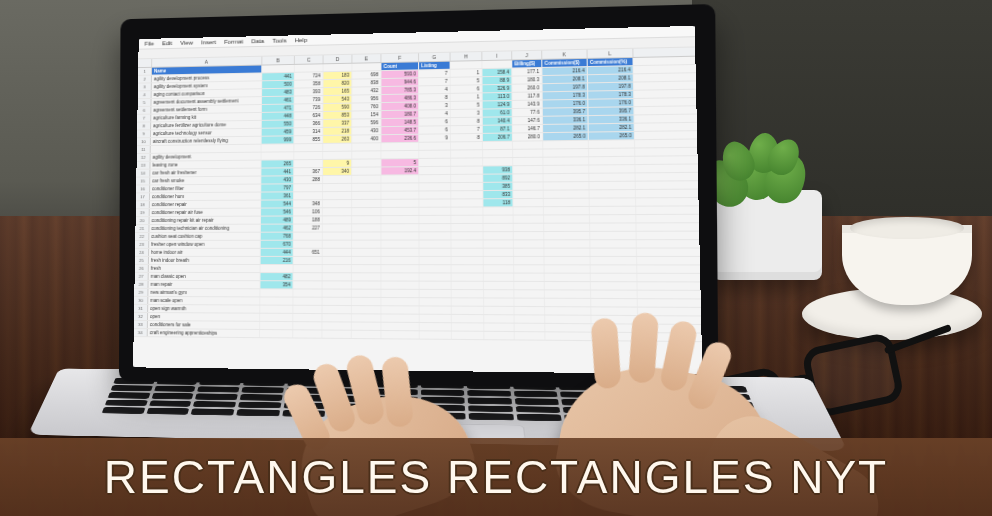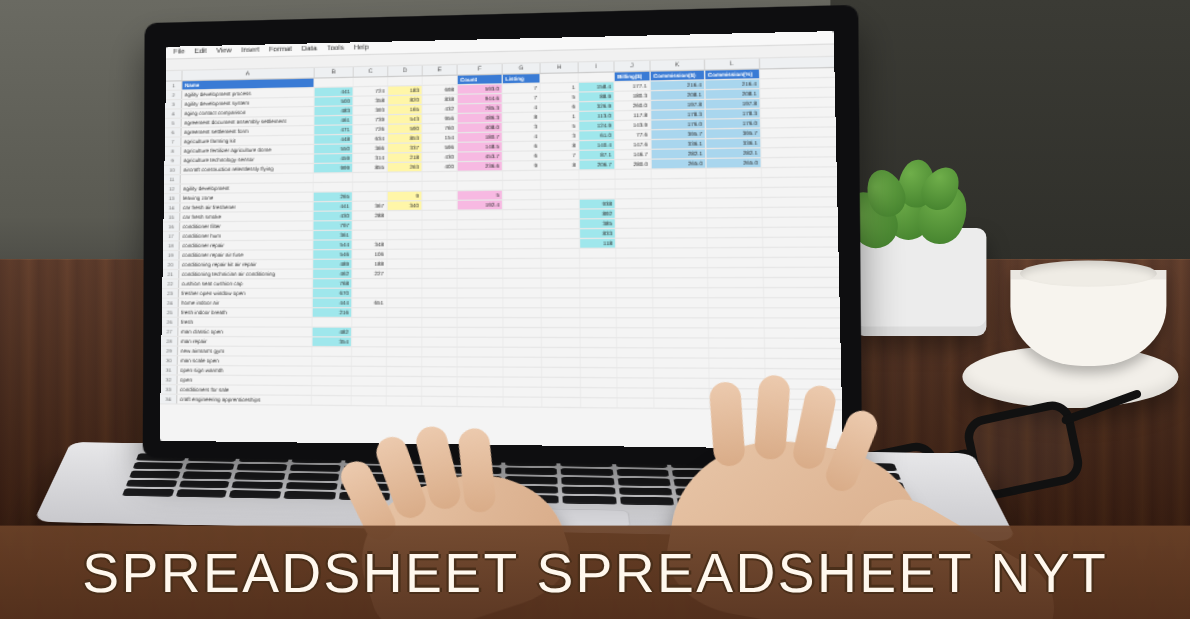--- a/index.html
+++ b/index.html
@@ -861,15 +861,15 @@
   </div>
   <div class="hand handR">
     <div class="finger" style="left:18px;top:-40px;transform:rotate(-14deg)"></div>
     <div class="finger" style="left:54px;top:-52px;transform:rotate(-6deg)"></div>
     <div class="finger" style="left:90px;top:-50px;transform:rotate(2deg)"></div>
     <div class="finger" style="left:124px;top:-36px;transform:rotate(12deg)"></div>
   </div>
   <div class="wristR"></div>
 
   <div class="banner">
-    <div class="banner-text">SPREADSHEET SPREADSHEET NYT</div>
+    <div class="banner-text">RECTANGLES RECTANGLES NYT</div>
   </div>
 </div>
 
 </body></html>

